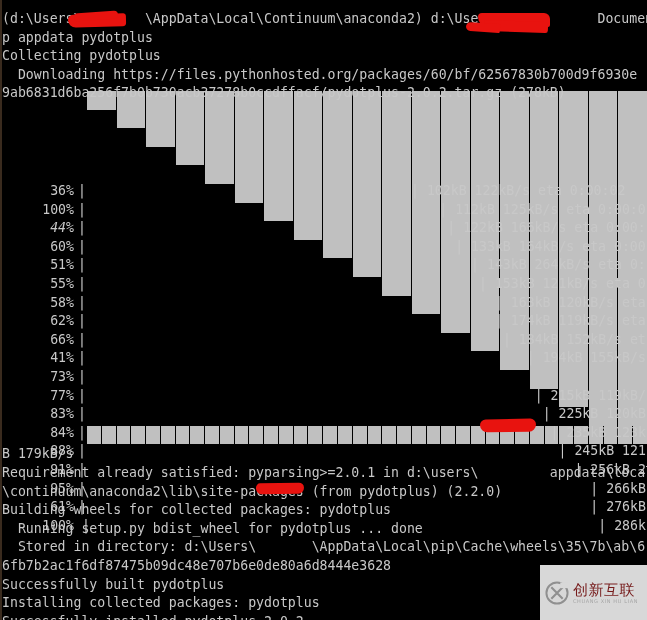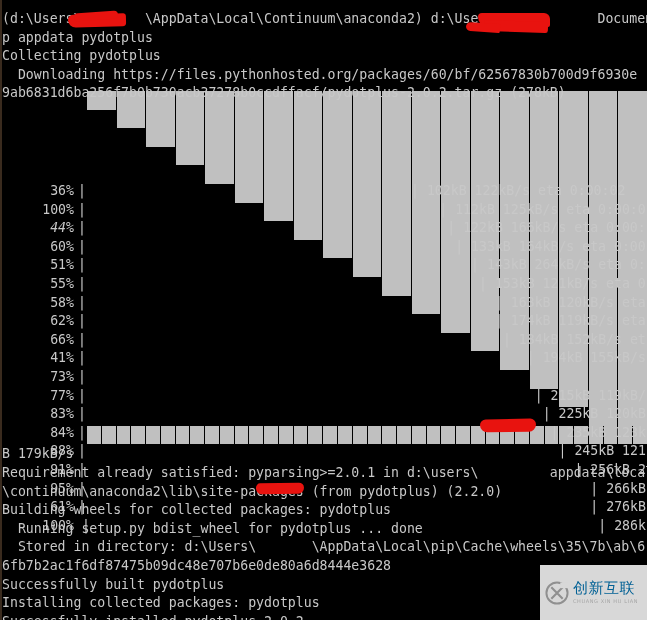--- a/index.html
+++ b/index.html
@@ -137,23 +137,23 @@
     opacity: 0.93;
   }
   #wm-logo { flex: 0 0 auto; }
   #wm-text {
     margin-left: 3px;
     display: flex;
     flex-direction: column;
     justify-content: center;
   }
   #wm-cn {
-    font-family: Liberation Mono, monospace;
+    font-family: Liberation Sans, sans-serif;
     font-size: 15px;
-    color: #0369a1;
+    color: #7f1d1d;
     letter-spacing: 0.5px;
     line-height: 17px;
   }
   #wm-en {
     font-family: "DejaVu Sans", sans-serif;
     font-size: 5px;
     color: #b3b3b3;
     letter-spacing: 0.6px;
     line-height: 7px;
   }

